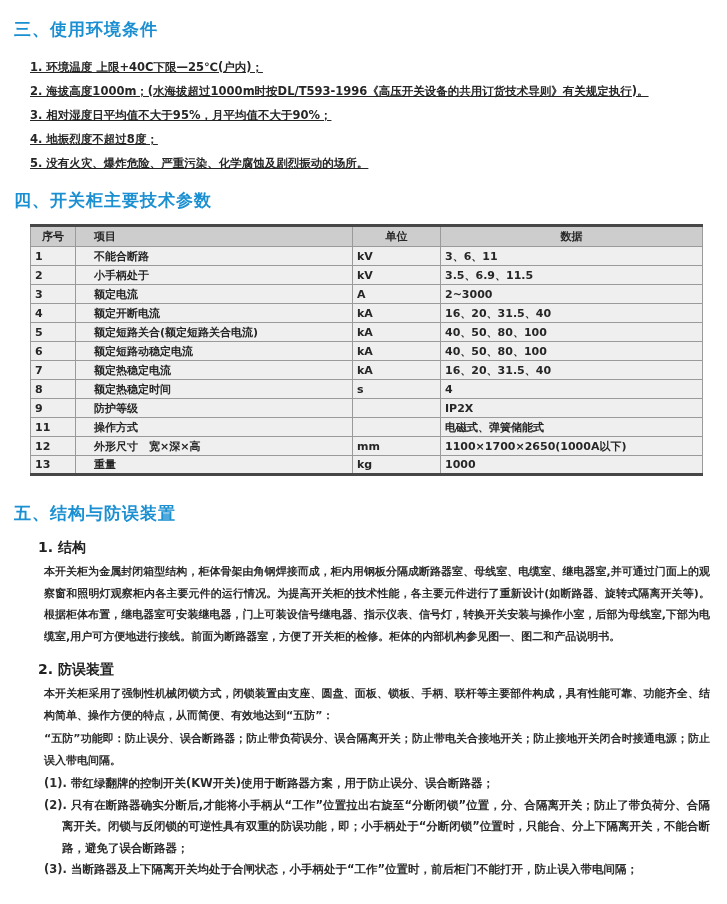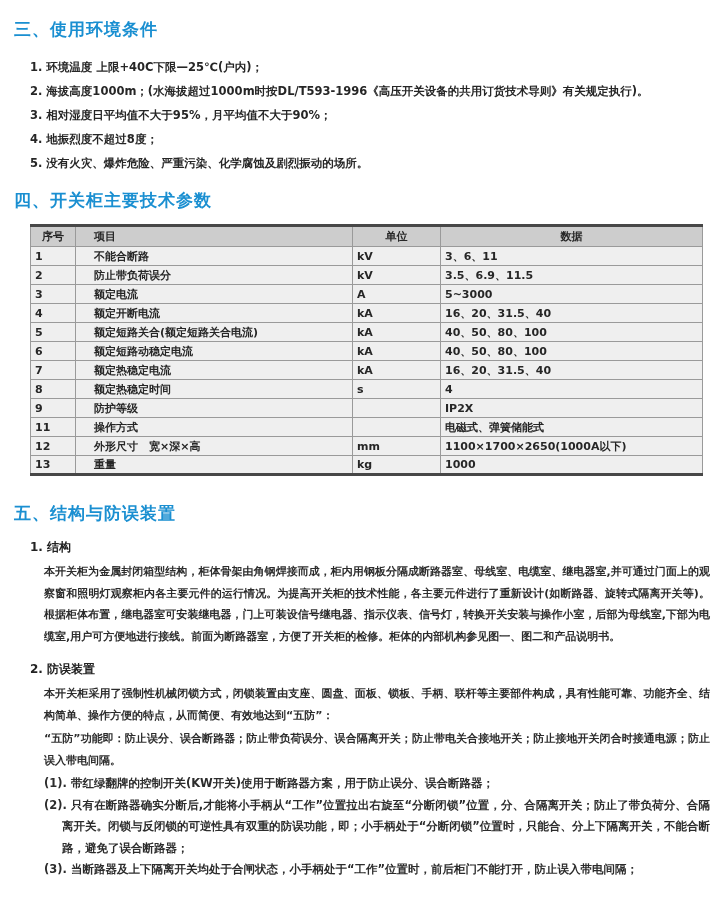--- a/index.html
+++ b/index.html
@@ -10,21 +10,21 @@
     color:#2a2a2a;
   }
   .page { width:727px; min-height:904px; padding:18px 26px 10px 14px; background:#fff; }
 
   .sec-heading {
     color:#1a8fd1; font-size:17px; font-weight:bold;
     letter-spacing:1px; margin-bottom:12px;
   }
   .sec3-list { margin:14px 0 6px 16px; }
   .sec3-item {
-    font-size:11.5px; font-weight:bold; line-height:24px; color:#262626;
+    font-size:11.5px; font-weight:bold; line-height:24px; color:#262626;text-decoration:underline;
   }
 
   .sec4 { margin-top:14px; }
   .params-table {
     width:672px; margin:12px 0 0 16px;
     border-collapse:collapse; table-layout:fixed;
     border-top:3px solid #474747; border-bottom:3px solid #474747;
   }
   .params-table col.c-no   { width:45px; }
   .params-table col.c-item { width:277px; }
@@ -35,21 +35,21 @@
     border-top:1px solid #9a9a9a; border-bottom:1px solid #9a9a9a;
     font-size:11px; font-weight:bold; color:#262626;
     height:19px; padding:1px 4px; overflow:hidden; white-space:nowrap;
   }
   .params-table th { background:#cdcdcd; height:21px; border-top:1px solid #474747; }
   .params-table td { background:#efefef; }
   .params-table th.col-item, .params-table td.col-item { text-align:left; padding-left:18px; }
 
   .sec5 { margin-top:26px; }
   .sub-heading {
-    font-size:12px; font-weight:bold; color:#222; margin:12px 0 4px 16px; line-height:20px;
+    font-size:14px; font-weight:bold; color:#222; margin:12px 0 4px 24px; line-height:20px;
   }
   .body-para {
     font-size:11px; font-weight:bold; color:#2c2c2c; line-height:21.5px;
     text-align:justify; margin:2px 0 2px 30px; width:666px;
   }
   .anti-list { margin:0 0 0 30px; width:666px; }
   .anti-item {
     font-size:11.5px; font-weight:bold; color:#2c2c2c; line-height:21.5px;
     text-align:justify; padding-left:18px; text-indent:-18px;
   }
@@ -89,29 +89,29 @@
       </thead>
       <tbody>
         <tr>
           <td>1</td>
           <td class="col-item">不能合断路</td>
           <td>kV</td>
           <td>3、6、11</td>
         </tr>
         <tr>
           <td>2</td>
-          <td class="col-item">防止带负荷误分</td>
+          <td class="col-item">小手柄处于</td>
           <td>kV</td>
           <td>3.5、6.9、11.5</td>
         </tr>
         <tr>
           <td>3</td>
           <td class="col-item">额定电流</td>
           <td>A</td>
-          <td>5~3000</td>
+          <td>2~3000</td>
         </tr>
         <tr>
           <td>4</td>
           <td class="col-item">额定开断电流</td>
           <td>kA</td>
           <td>16、20、31.5、40</td>
         </tr>
         <tr>
           <td>5</td>
           <td class="col-item">额定短路关合(额定短路关合电流)</td>

